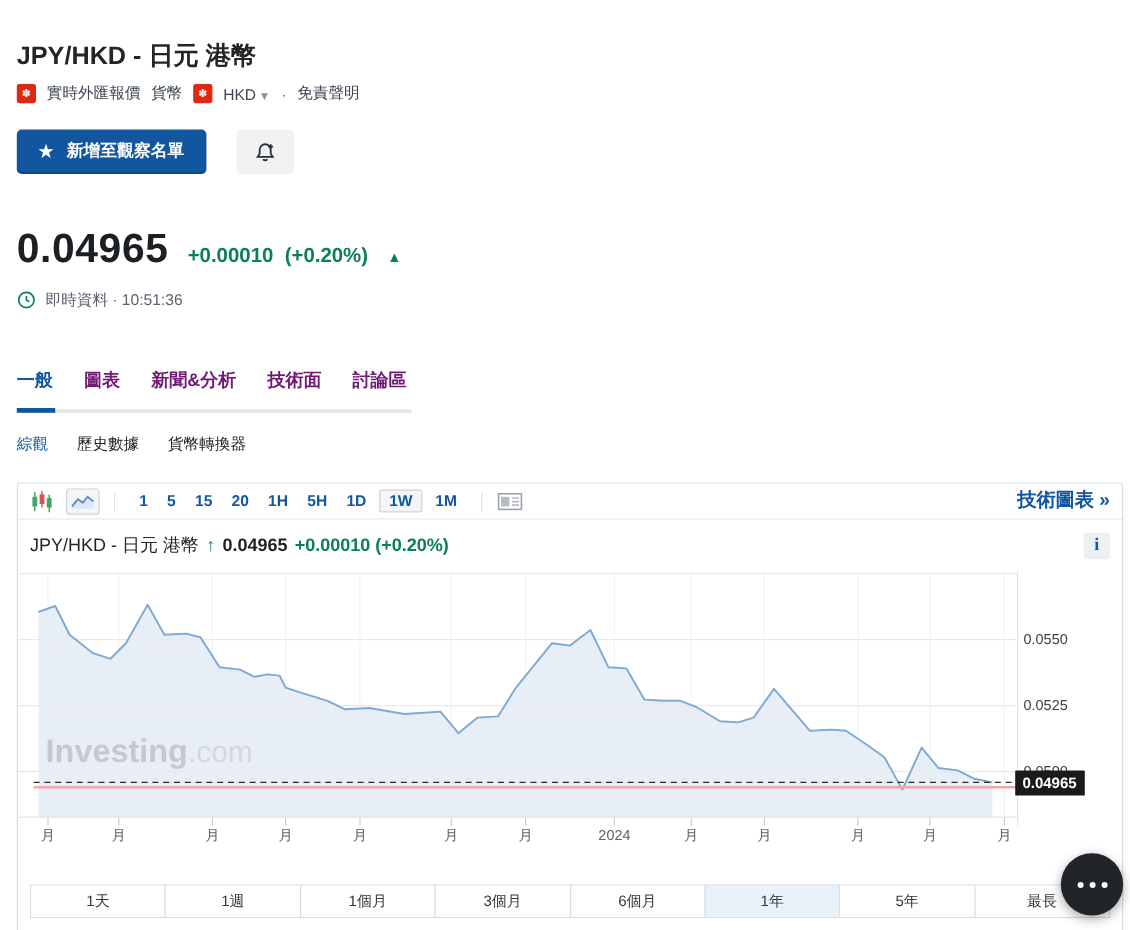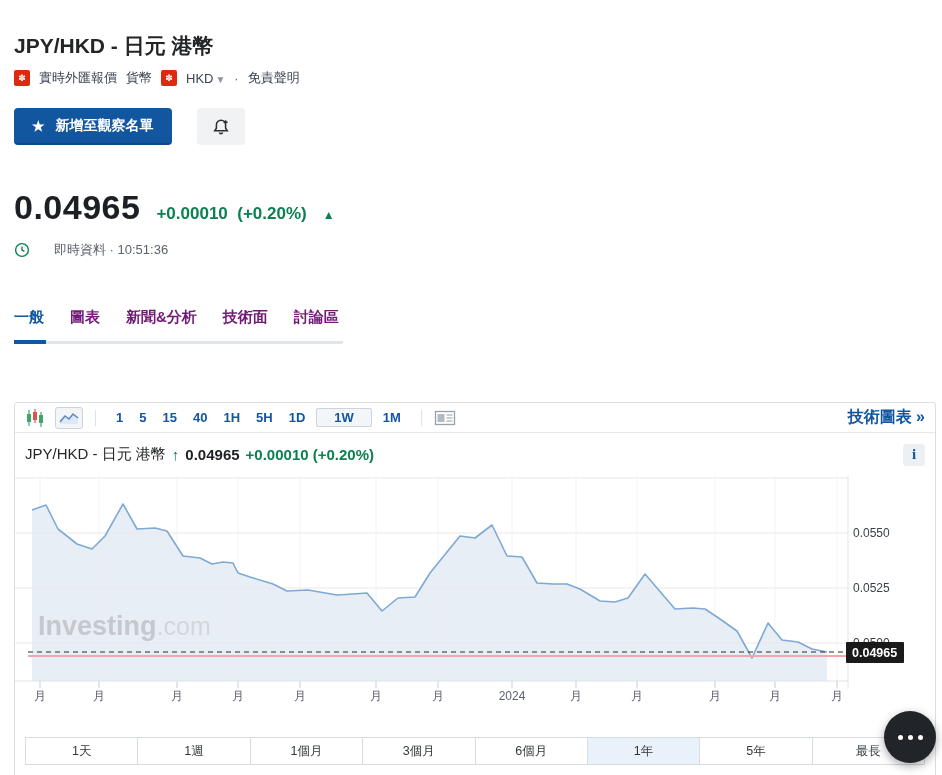--- a/index.html
+++ b/index.html
@@ -21,42 +21,42 @@
                    color:#fff; font-size:14px; font-weight:700; font-family:inherit; cursor:pointer; }
   .btn-watchlist .star { font-size:14px; }
   .btn-bell { width:48px; height:37px; background:#f0f2f3; border:none; border-radius:4px;
               display:flex; align-items:center; justify-content:center; cursor:pointer; }
 
   .quote { position:absolute; left:14px; top:168px; display:flex; align-items:baseline; gap:16px; }
   .quote-price { font-size:34px; font-weight:700; color:#1c1f24; letter-spacing:.5px; }
   .quote-change { font-size:17px; font-weight:700; color:#0a8150; }
   .quote-arrow { font-size:12px; color:#0a8150; }
 
-  .status { position:absolute; left:14px; top:221px; display:flex; align-items:center; gap:24px;
+  .status { position:absolute; left:14px; top:221px; display:flex; align-items:center; gap:8px;
             font-size:13px; color:#5b616e; }
 
   .tabs { position:absolute; left:14px; top:288px; display:flex; gap:26px; font-size:15px; font-weight:700; }
   .tabs .tab { color:#701a75; cursor:pointer; }
   .tabs .tab.active { color:#1256a0; }
   .tabbar { position:absolute; left:14px; top:321px; width:329px; height:3px; background:#e3e6e9; }
   .tabbar-active { position:absolute; left:0; top:-1px; width:32px; height:4px; background:#1256a0; }
 
   .subtabs { position:absolute; left:14px; top:341px; display:flex; gap:24px; font-size:13px; }
   .subtabs .subtab { color:#232526; cursor:pointer; }
   .subtabs .subtab.active { color:#1256a0; }
 
   .widget { position:absolute; left:14px; top:382px; width:922px; height:377px;
             border:1px solid #d9dee2; border-radius:3px; background:#fff; }
   .toolbar { height:30px; border-bottom:1px solid #e6e9eb; display:flex; align-items:center; padding:0 10px; }
   .tb-sep { width:1px; height:16px; background:#dfe3e7; margin:0 12px; }
   .icon-btn { display:flex; align-items:center; justify-content:center; cursor:pointer; background:none; border:none; }
   .line-btn { width:28px; height:22px; background:#f3f6f9; border:1px solid #ccd3da; border-radius:3px; margin-left:10px; }
   .intervals { display:flex; align-items:center; }
   .interval { padding:0 8px; font-size:13px; font-weight:700; color:#1256a0; cursor:pointer; }
-  .interval.selected { border:1px solid #ccd3da; background:#f3f6f9; border-radius:2px; padding:1px 17px; margin:0 3px; }
+  .interval.selected { border:1px solid #ccd3da; background:#f3f6f9; border-radius:2px; padding:1px 7px; margin:0 3px; }
   .tb-spacer { flex:1; }
   .tech-link { font-size:16px; font-weight:700; color:#1256a0; cursor:pointer; }
 
   .chart-header { height:43px; display:flex; align-items:center; padding:0 10px; gap:6px; font-size:15px; }
   .ch-title { color:#232526; }
   .ch-arrow { color:#0a8150; font-weight:700; }
   .ch-price { color:#1c1f24; font-weight:700; }
   .ch-change { color:#0a8150; font-weight:700; }
   .info-btn { width:22px; height:22px; background:#edf0f2; border:none; border-radius:3px; cursor:pointer;
               font-family:"Liberation Serif", serif; font-weight:700; font-size:15px; color:#1256a0; }
@@ -124,20 +124,25 @@
   <nav class="tabs" id="tabs">
       <span class="tab active selected">一般</span>
       <span class="tab">圖表</span>
       <span class="tab">新聞&amp;分析</span>
       <span class="tab">技術面</span>
       <span class="tab">討論區</span>
     </nav>
   <div class="tabbar">
       <div class="tabbar-active"></div>
     </div>
+  <nav class="subtabs" id="subtabs">
+      <span class="subtab active selected">綜觀</span>
+      <span class="subtab">歷史數據</span>
+      <span class="subtab">貨幣轉換器</span>
+    </nav>
 
   <div class="widget">
 
     <div class="toolbar">
       <button class="icon-btn">
         <svg width="20" height="18" viewBox="0 0 20 18">
           <line x1="4" y1="1" x2="4" y2="17" stroke="#3fa66a" stroke-width="1.2"></line>
           <rect x="2" y="5" width="4" height="8" fill="#3fa66a"></rect>
           <line x1="10" y1="0" x2="10" y2="14" stroke="#d9534f" stroke-width="1.2"></line>
           <rect x="8" y="3" width="4" height="8" fill="#d9534f"></rect>
@@ -149,21 +154,21 @@
         <svg width="20" height="14" viewBox="0 0 20 14">
           <polygon points="1,11 6,5 10,8 14,3 19,7 19,13 1,13" fill="#dce8f4"></polygon>
           <polyline points="1,11 6,5 10,8 14,3 19,7" fill="none" stroke="#5b87c5" stroke-width="1.5"></polyline>
         </svg>
       </button>
       <span class="tb-sep"></span>
       <div class="intervals" id="intervals">
           <span class="interval">1</span>
           <span class="interval">5</span>
           <span class="interval">15</span>
-          <span class="interval">40</span>
+          <span class="interval">20</span>
           <span class="interval">1H</span>
           <span class="interval">5H</span>
           <span class="interval">1D</span>
           <span class="interval active selected">1W</span>
           <span class="interval">1M</span>
         </div>
       <span class="tb-sep"></span>
       <button class="icon-btn">
         <svg width="22" height="16" viewBox="0 0 22 16">
           <rect x="1.5" y="1.5" width="19" height="13" fill="#fff" stroke="#98a1aa" stroke-width="1.3"></rect>

